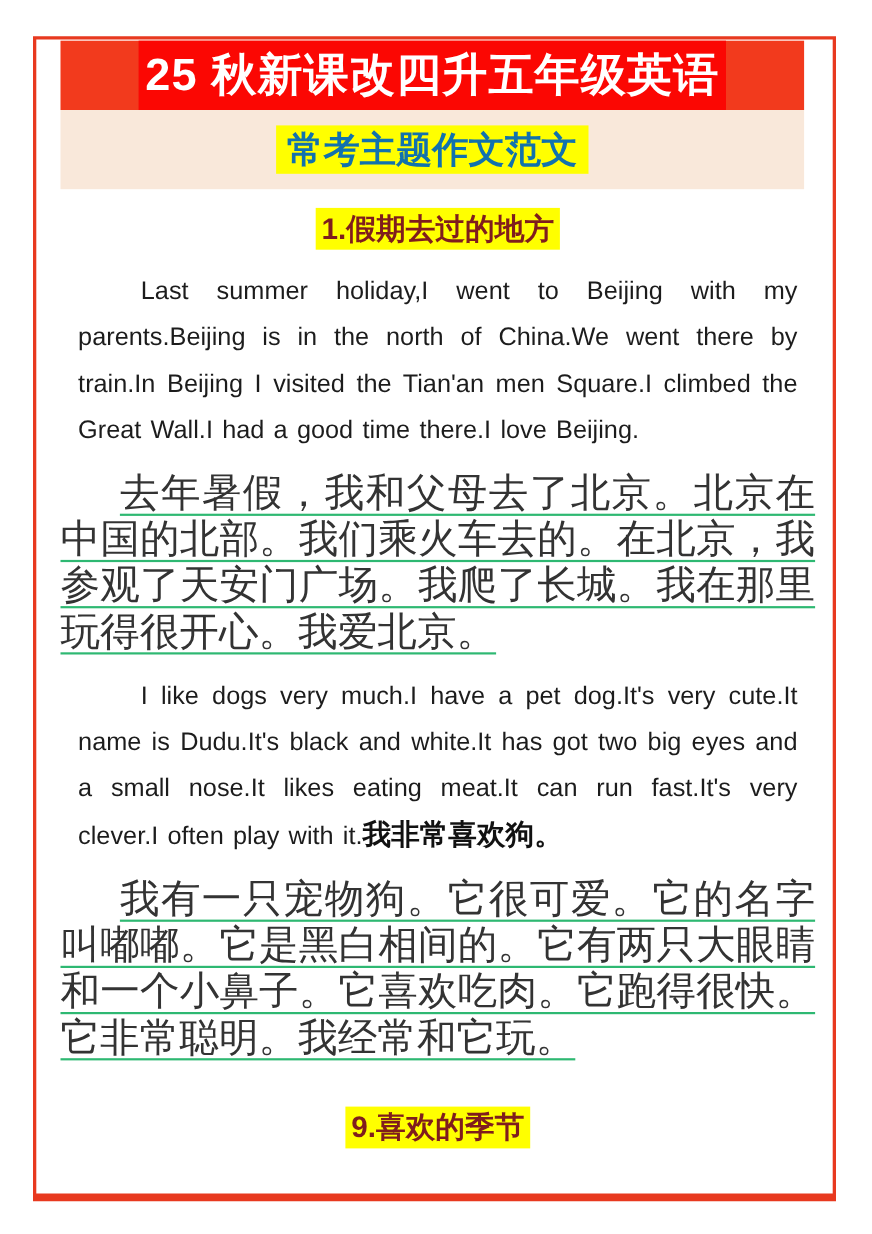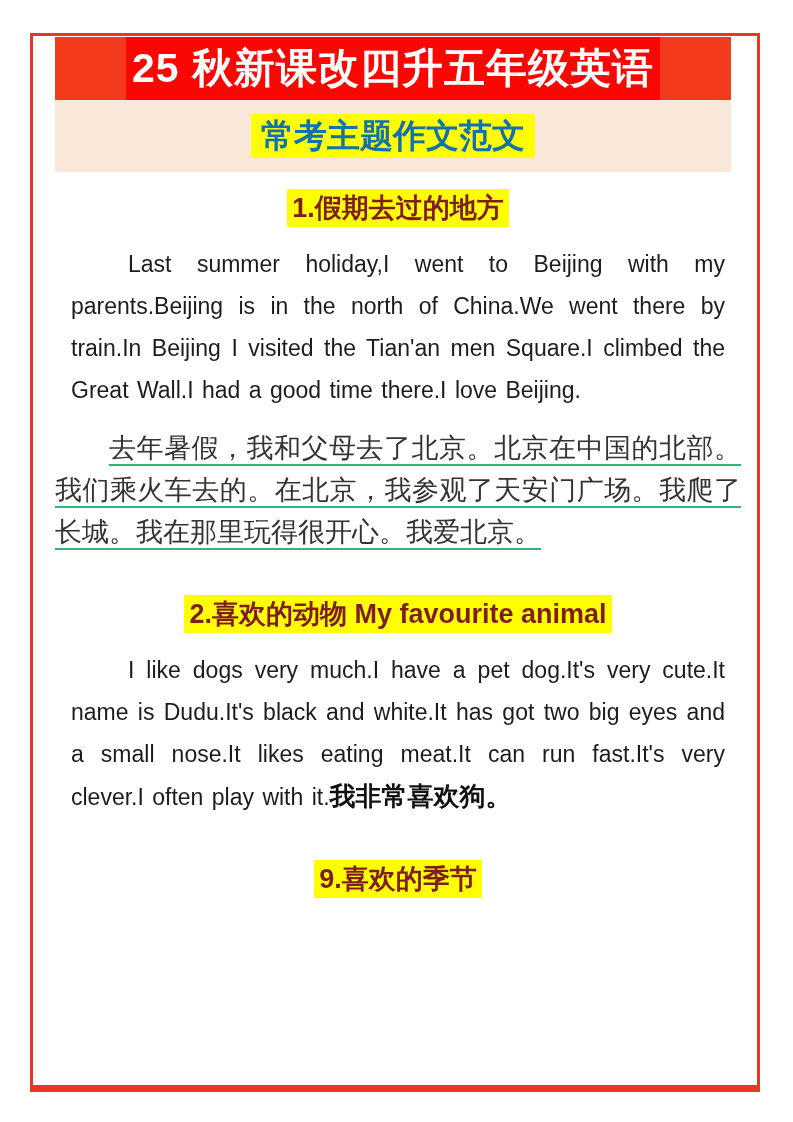--- a/index.html
+++ b/index.html
@@ -79,21 +79,21 @@
     word-spacing: 2px;
   }
   p.english .cn-tail {
     font-weight: bold;
     font-size: 26px;
     color: #111111;
     font-style: normal;
   }
   p.chinese {
     margin: 0;
-    font-size: 27px;
+    font-size: 36px;
     line-height: 42px;
     color: #333333;
     text-align: justify;
     text-indent: 54px;
     text-decoration: underline;
     text-decoration-color: #2eb872;
     text-decoration-thickness: 2px;
     text-underline-offset: 7px;
   }
 </style>
@@ -111,22 +111,20 @@
 </div>
 
 <div class="content">
 
   <h2 class="section-heading mt-first">
     <span class="hl">1.假期去过的地方</span>
   </h2>
   <p class="english">Last summer holiday,I went to Beijing with my parents.Beijing is in the north of China.We went there by train.In Beijing I visited the Tian'an men Square.I climbed the Great Wall.I had a good time there.I love Beijing.</p>
   <p class="chinese">去年暑假，我和父母去了北京。北京在中国的北部。我们乘火车去的。在北京，我参观了天安门广场。我爬了长城。我在那里玩得很开心。我爱北京。</p>
 
-  <h2 class="section-heading mt-section">
-    <span class="hl">2.喜欢的动物 My favourite animal</span>
-  </h2>
   <p class="english"><span>I like dogs very much.I have a pet dog.It's very cute.It name is Dudu.It's black and white.It has got two big eyes and a small nose.It likes eating meat.It can run fast.It's very clever.I often play with it.</span><span class="cn-tail">我非常喜欢狗。</span></p>
+  <p class="chinese">我有一只宠物狗。它很可爱。它的名字叫嘟嘟。它是黑白相间的。它有两只大眼睛和一个小鼻子。它喜欢吃肉。它跑得很快。它非常聪明。我经常和它玩。</p>
 
   <h2 class="section-heading mt-section">
     <span class="hl">9.喜欢的季节</span>
   </h2>
 
 </div>
 
 </body></html>

